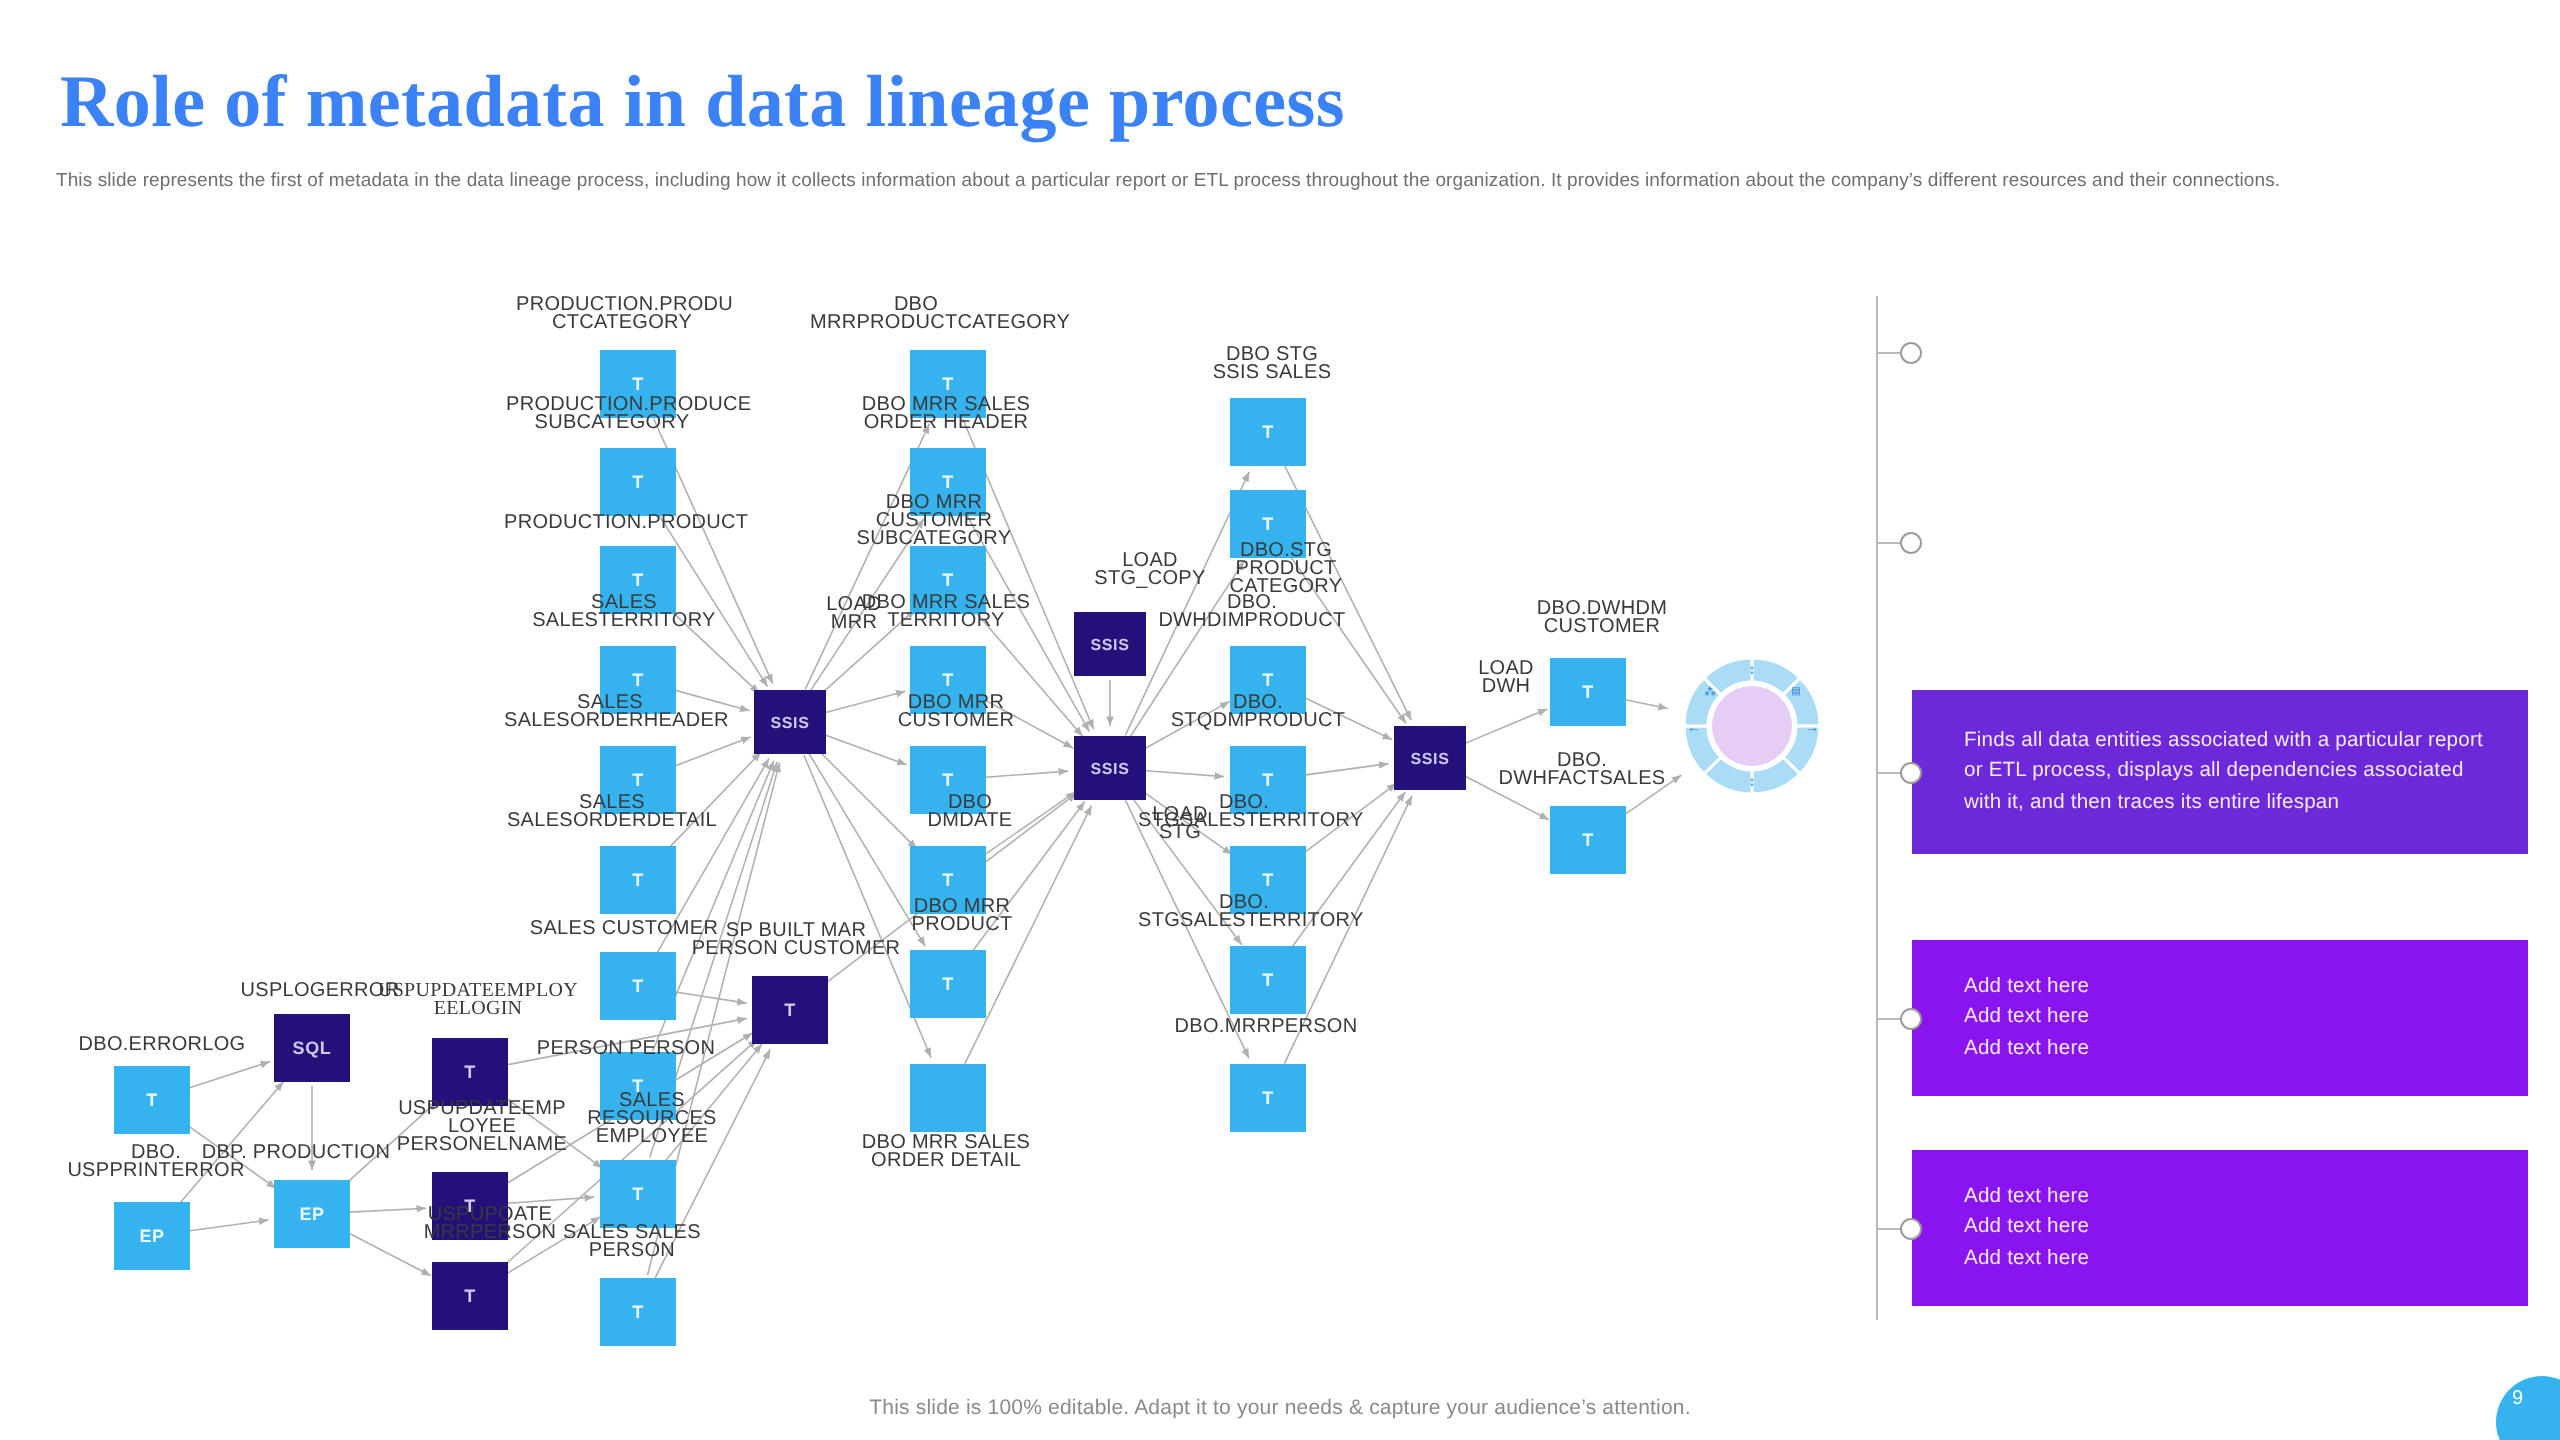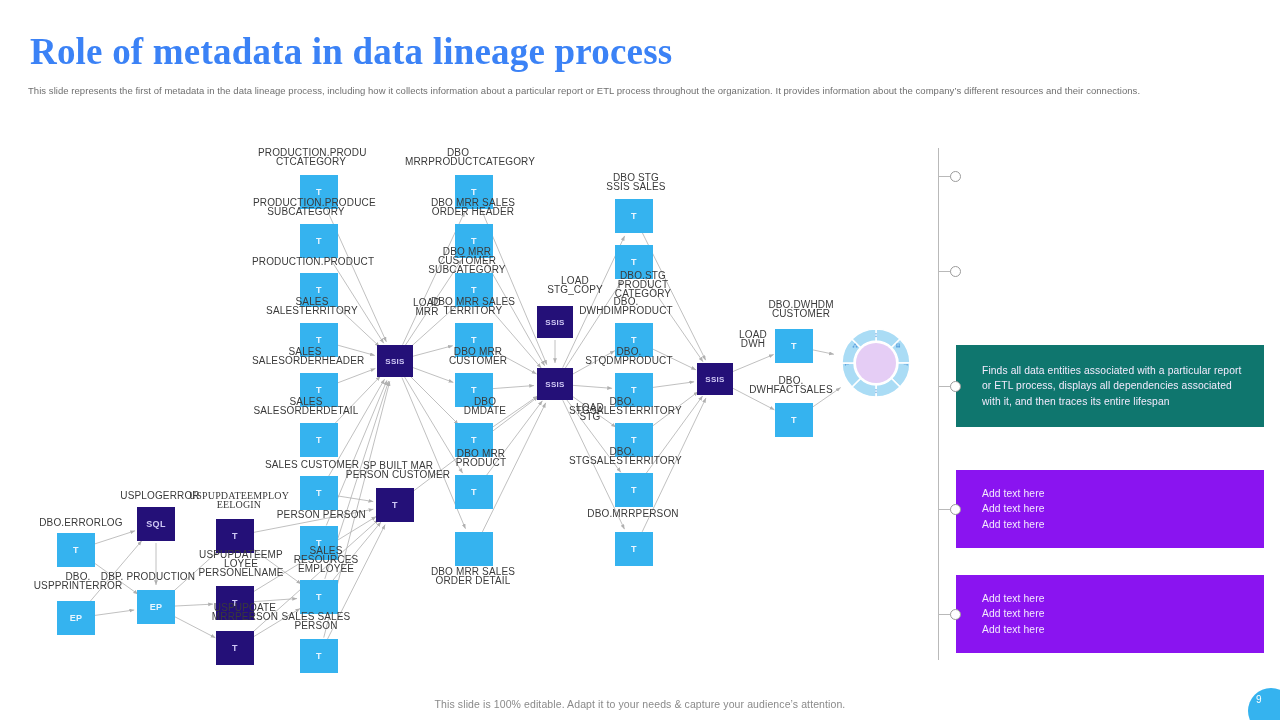--- a/index.html
+++ b/index.html
@@ -241,21 +241,21 @@
 SALESTERRITORY</div>
         <div class="node t" style="left: 300px; top: 253px;">T</div>
         <div class="nlabel" style="left: 252px; top: 227px; width: 106px;">SALES
 SALESORDERHEADER</div>
         <div class="node t" style="left: 300px; top: 303px;">T</div>
         <div class="nlabel" style="left: 253px; top: 277px; width: 106px;">SALES
 SALESORDERDETAIL</div>
         <div class="node t" style="left: 300px; top: 356px;">T</div>
         <div class="nlabel" style="left: 259px; top: 340px; width: 106px;">SALES  CUSTOMER</div>
         <div class="node t" style="left: 300px; top: 406px;">T</div>
-        <div class="nlabel" style="left: 260px; top: 390px; width: 106px; text-align: right;">PERSON  PERSON</div>
+        <div class="nlabel" style="left: 260px; top: 400px; width: 106px;">PERSON  PERSON</div>
         <div class="node t" style="left: 300px; top: 460px;">T</div>
         <div class="nlabel" style="left: 273px; top: 426px; width: 106px;">SALES
 RESOURCES
 EMPLOYEE</div>
         <div class="node t" style="left: 300px; top: 519px;">T</div>
         <div class="nlabel" style="left: 263px; top: 492px; width: 106px;">SALES  SALES
 PERSON</div>
         <div class="node t" style="left: 455px; top: 55px;">T</div>
         <div class="nlabel" style="left: 405px; top: 28px; width: 106px;">DBO
 MRRPRODUCTCATEGORY</div>
@@ -365,21 +365,21 @@
       </svg>
     </div>
   </div>
 
   <div id="right-panel">
     <div id="spine"></div>
       <div class="spine-arm" style="top: 46px;"></div>
       <div class="connector-dot" style="top: 40.5px;"></div>
       <div class="spine-arm" style="top: 141px;"></div>
       <div class="connector-dot" style="top: 135.5px;"></div>
-      <div class="callout" style="top: 215px; height: 82px; background: #0f766e;"><span>Finds all data entities associated with a particular  report  or ETL process, displays all dependencies  associated with it, and then traces its entire lifespan</span></div>
+      <div class="callout" style="top: 215px; height: 82px; background: #6d28d9;"><span>Finds all data entities associated with a particular  report  or ETL process, displays all dependencies  associated with it, and then traces its entire lifespan</span></div>
       <div class="spine-arm" style="top: 256px;"></div>
       <div class="connector-dot" style="top: 250.5px;"></div>
       <div class="callout" style="top: 340px; height: 78px; background: rgb(138, 20, 240);"><span>Add text here
 Add text here
 Add text here</span></div>
       <div class="spine-arm" style="top: 379px;"></div>
       <div class="connector-dot" style="top: 373.5px;"></div>
       <div class="callout" style="top: 445px; height: 78px; background: rgb(138, 20, 240);"><span>Add text here
 Add text here
 Add text here</span></div>

